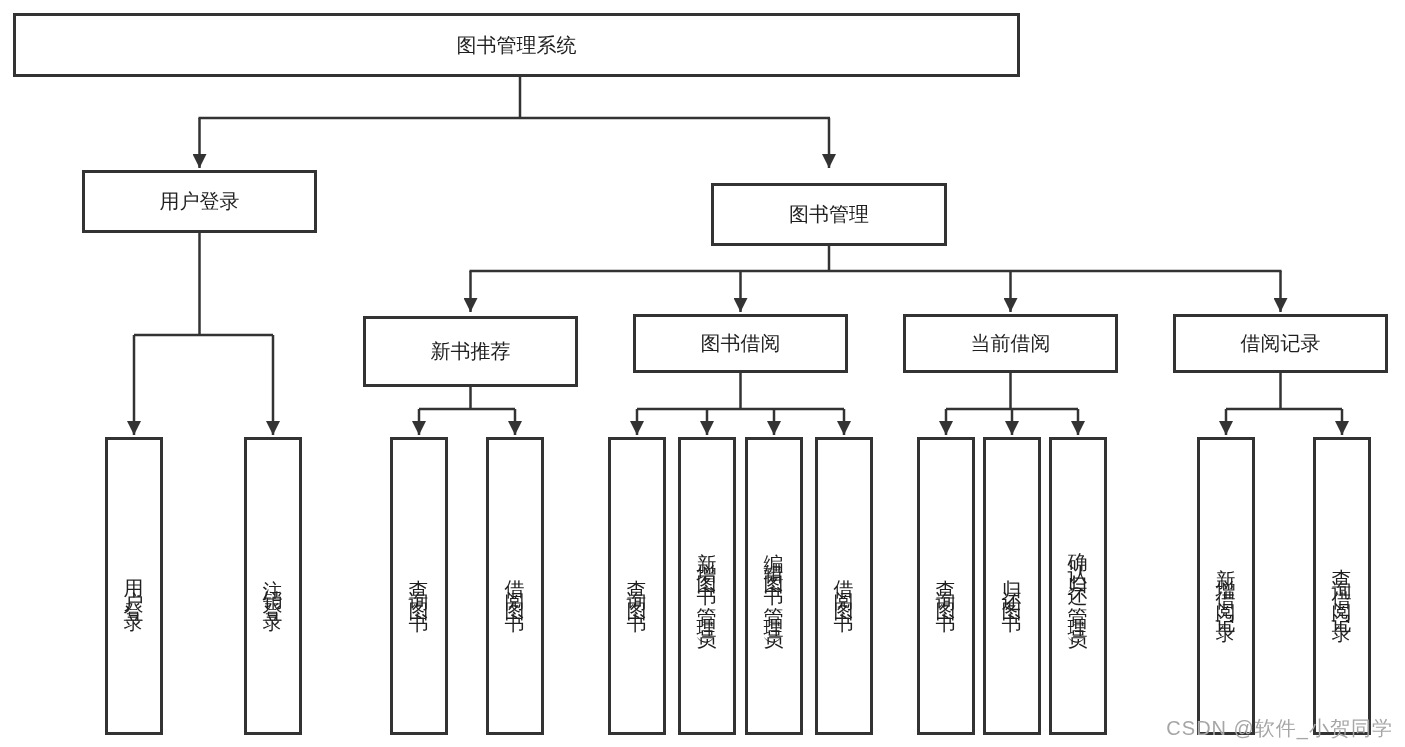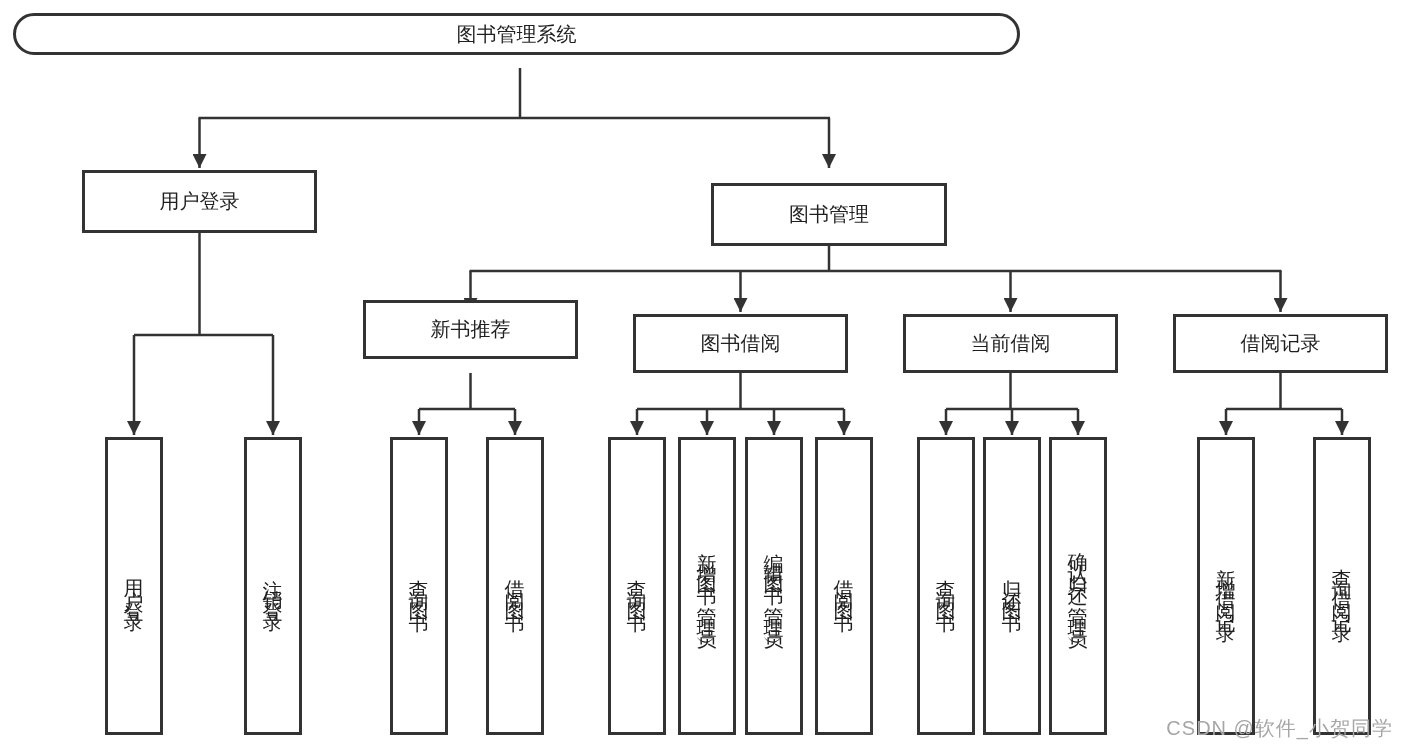--- a/index.html
+++ b/index.html
@@ -95,26 +95,26 @@
       <line x1="1012" y1="409" x2="1012" y2="435" marker-end="url(#arrow)"></line>
       <line x1="1078" y1="409" x2="1078" y2="435" marker-end="url(#arrow)"></line>
 
       <line x1="1280.5" y1="373" x2="1280.5" y2="409"></line>
       <line x1="1226" y1="409" x2="1342" y2="409"></line>
       <line x1="1226" y1="409" x2="1226" y2="435" marker-end="url(#arrow)"></line>
       <line x1="1342" y1="409" x2="1342" y2="435" marker-end="url(#arrow)"></line>
     </g>
   </svg>
 
-  <div class="node" style="left:13px; top:13px; width:1007px; height:42px;border-radius:22px;">图书管理系统</div>
+  <div class="node" style="left:13px; top:13px; width:1007px; height:64px;">图书管理系统</div>
 
   <div class="node" style="left:82px; top:170px; width:235px; height:63px;">用户登录</div>
   <div class="node" style="left:711px; top:183px; width:236px; height:63px;">图书管理</div>
 
-  <div class="node" style="left:363px; top:300px; width:215px; height:59px;">新书推荐</div>
+  <div class="node" style="left:363px; top:316px; width:215px; height:71px;">新书推荐</div>
   <div class="node" style="left:903px; top:314px; width:215px; height:59px;">当前借阅</div>
   <div class="node" style="left:633px; top:314px; width:215px; height:59px;">图书借阅</div>
   <div class="node" style="left:1173px; top:314px; width:215px; height:59px;">借阅记录</div>
 
   <div class="node v" style="left:105px; top:437px; width:58px; height:298px;">用户登录</div>
   <div class="node v" style="left:244px; top:437px; width:58px; height:298px;">注销登录</div>
 
   <div class="node v" style="left:390px; top:437px; width:58px; height:298px;">查询图书</div>
   <div class="node v" style="left:486px; top:437px; width:58px; height:298px;">借阅图书</div>
 

